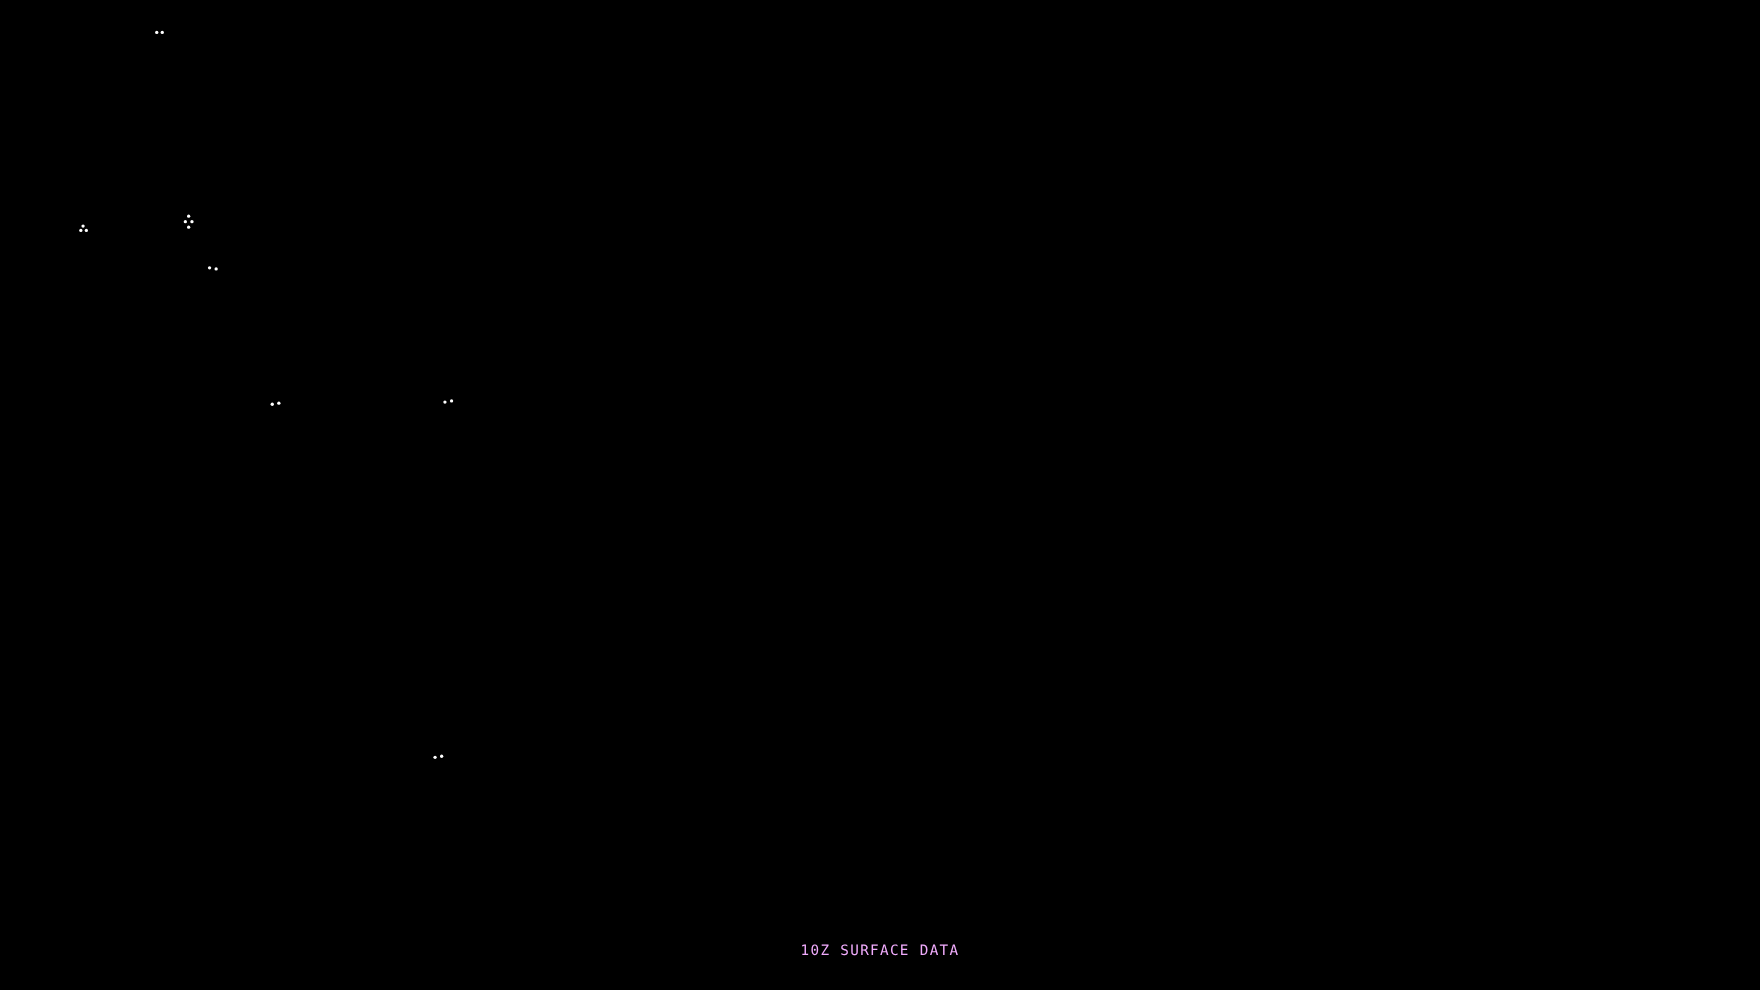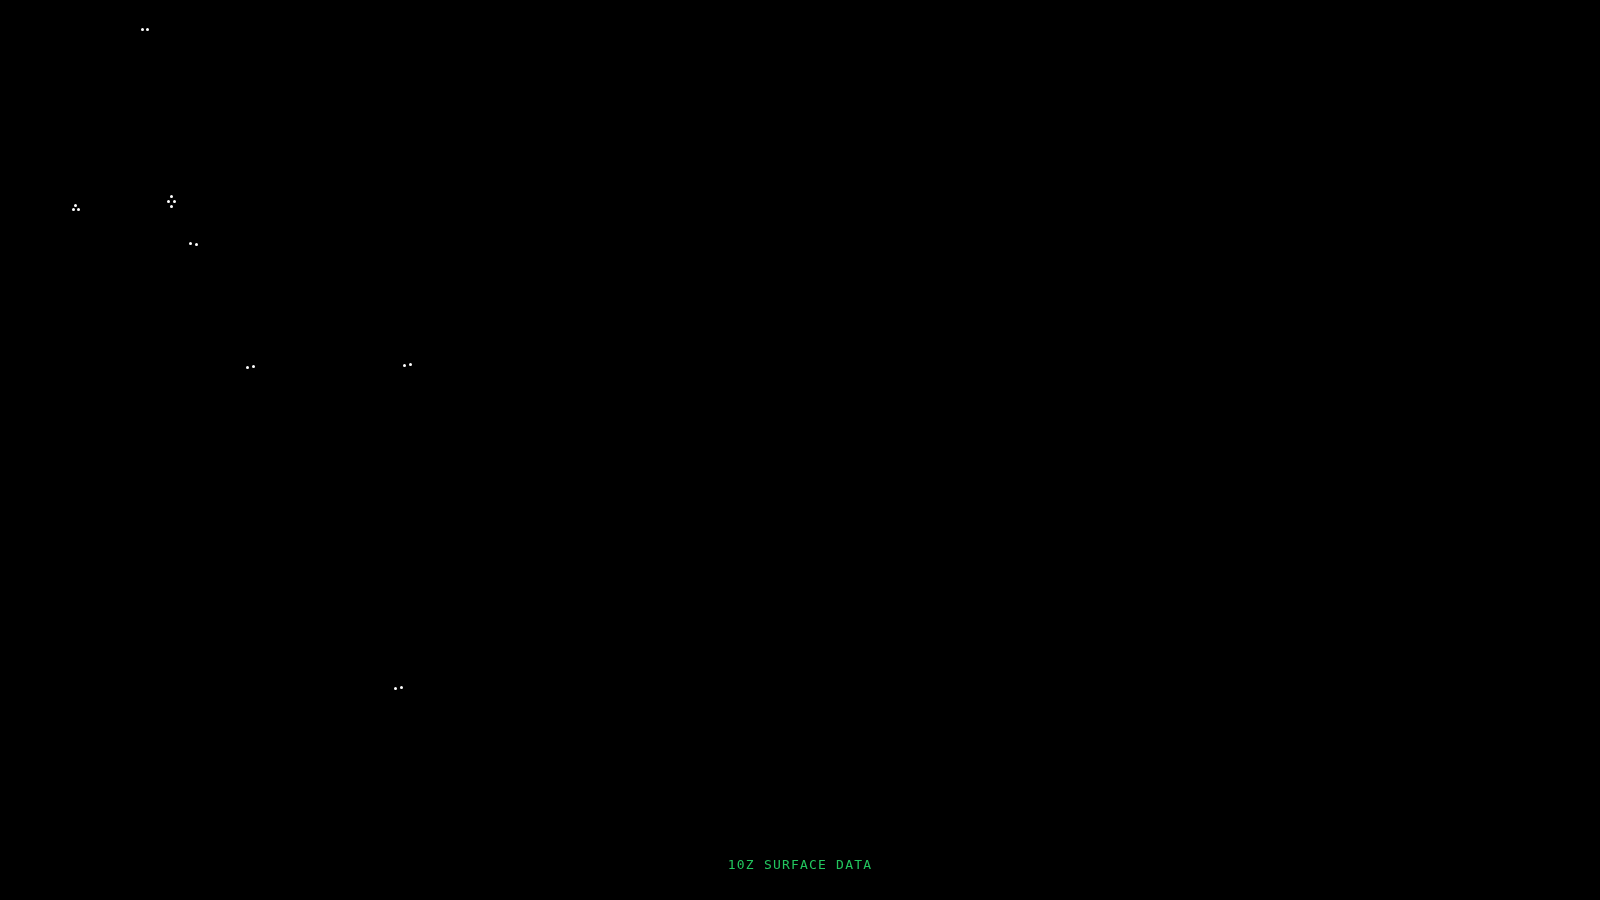--- a/index.html
+++ b/index.html
@@ -29,21 +29,21 @@
     background: #ffffff;
     border-radius: 50%;
     width: 3px;
     height: 3px;
   }
   .caption {
     position: absolute;
     left: 0;
     width: 1600px;
     text-align: center;
-    color: #22c55e;
+    color: #f0abfc;
     font-family: "DejaVu Sans Mono", monospace;
     font-size: 13px;
     letter-spacing: 1.2px;
     white-space: pre;
   }
 </style>
 </head>
 <body>
 
 <div id="map-canvas" style="background: rgb(0, 0, 0);">

